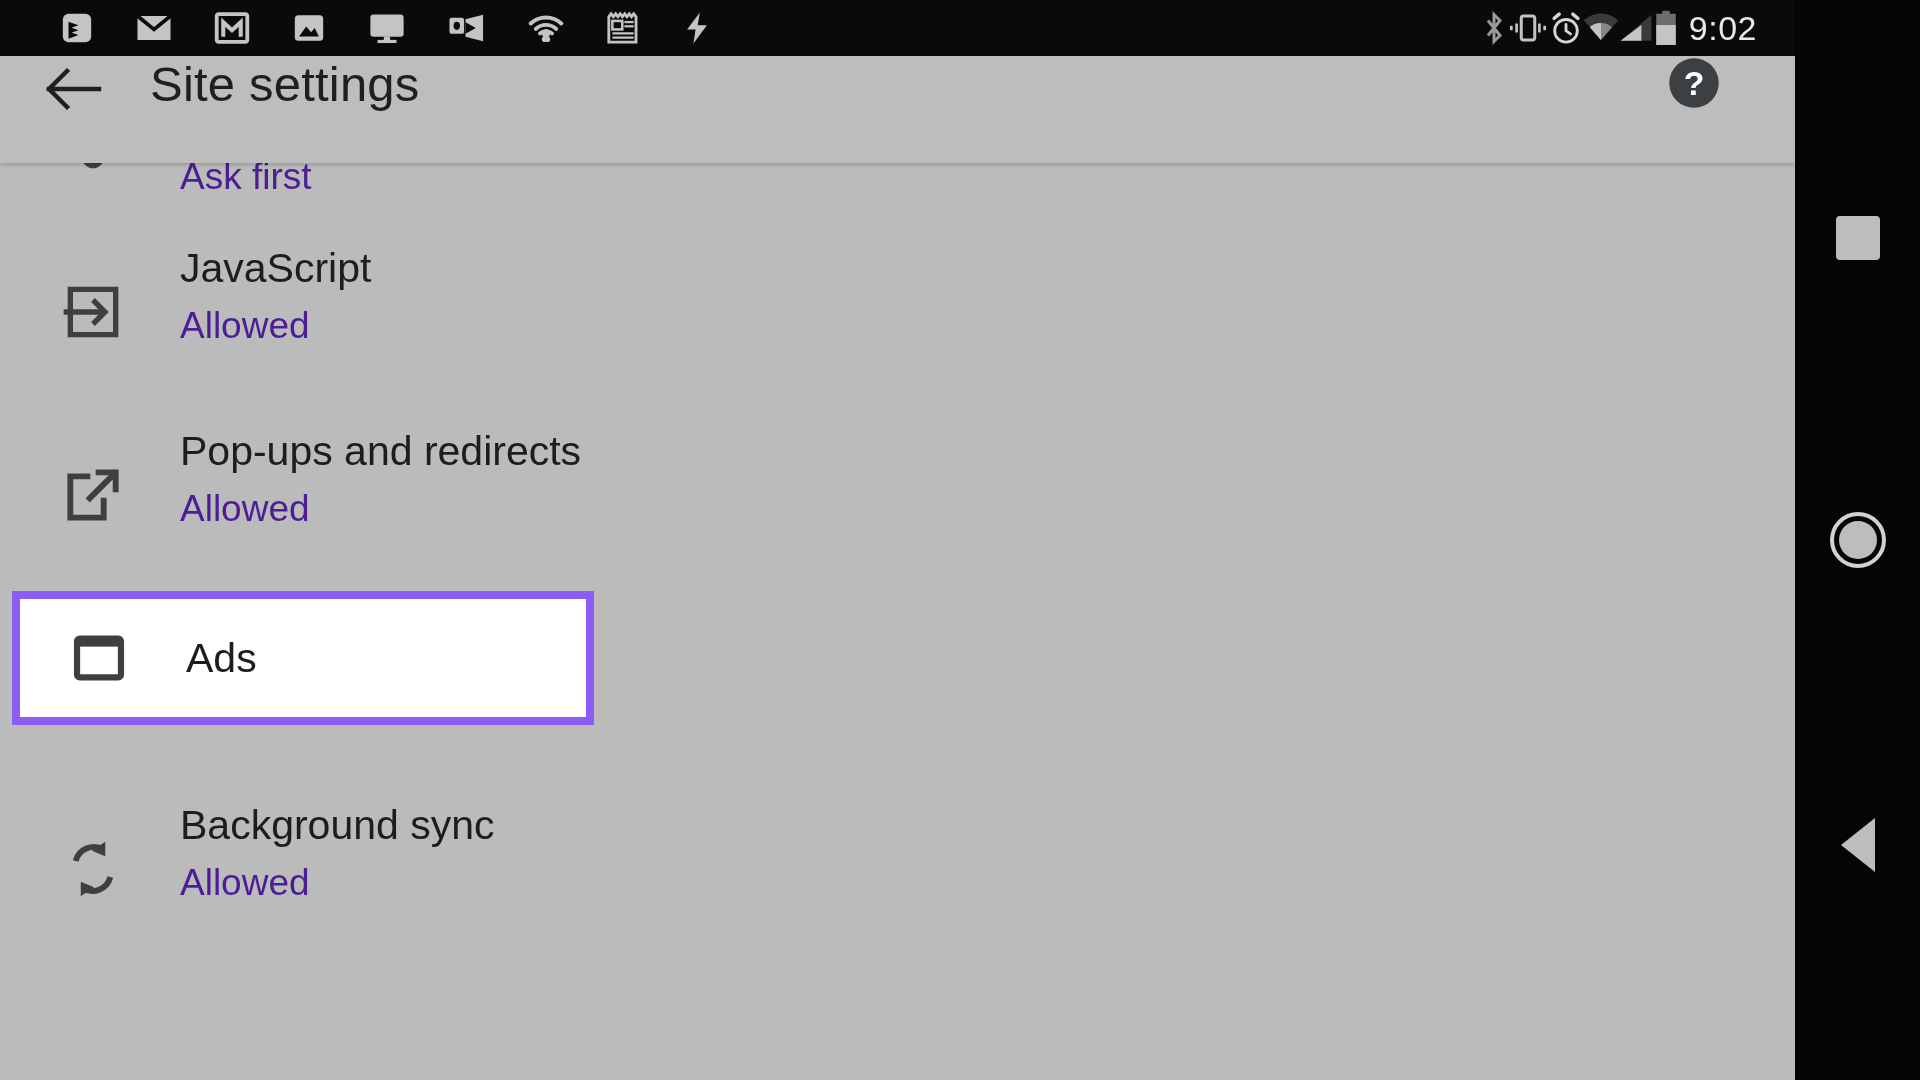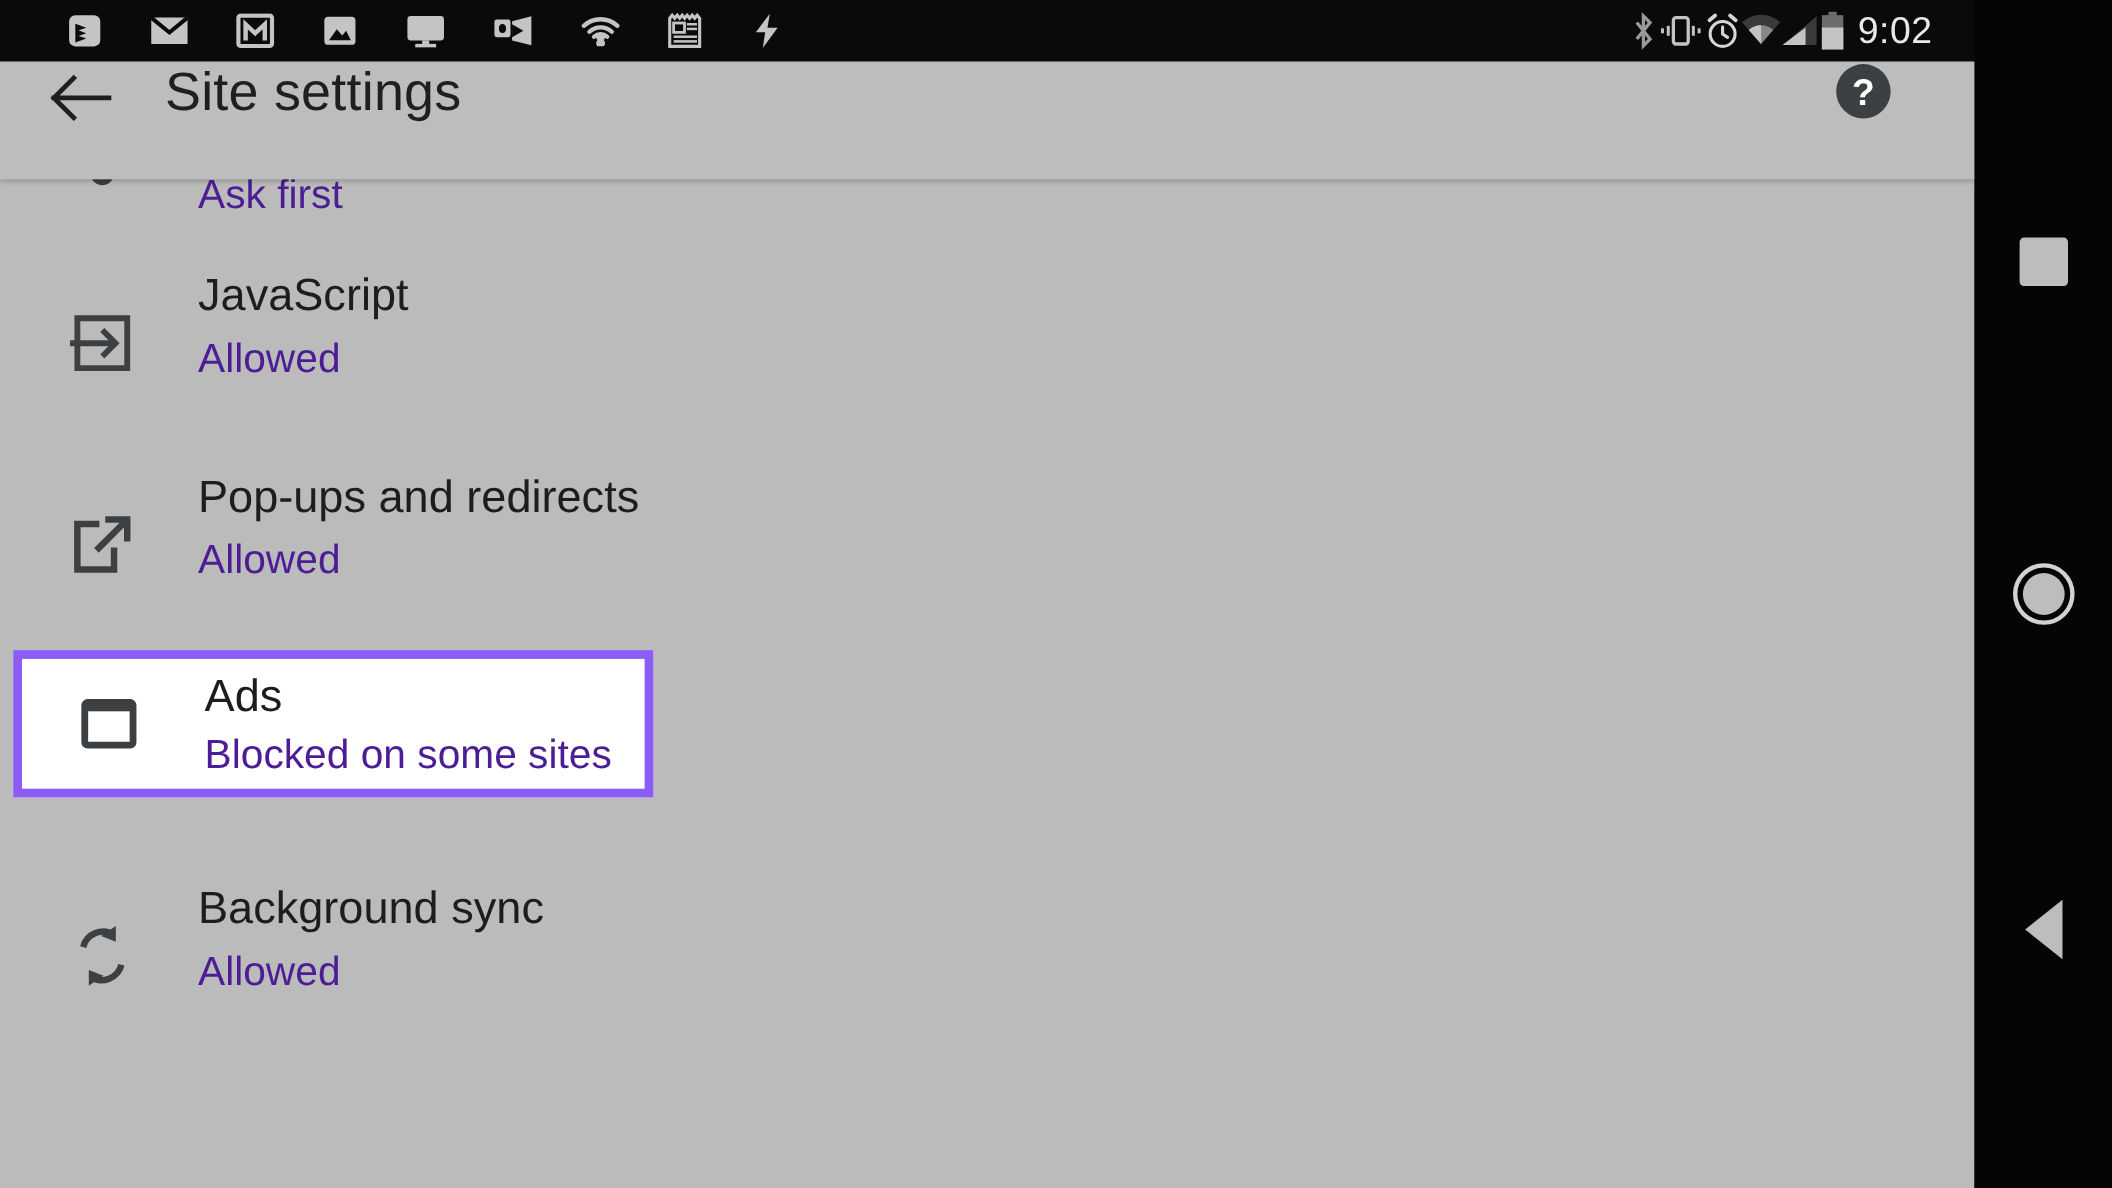--- a/index.html
+++ b/index.html
@@ -388,21 +388,20 @@
 
       <div id="row-ads-highlight">
         <div class="row-icon">
           <svg width="62" height="62" viewBox="0 0 24 24">
             <rect x="3.5" y="4.5" width="17" height="15" rx="1" fill="none" stroke="#3c4043" stroke-width="2.4"></rect>
             <rect x="4" y="5" width="16" height="2.6" fill="#3c4043"></rect>
           </svg>
         </div>
         <div class="row-text">
           <div class="row-title">Ads</div>
-          <div class="row-sub">Blocked on some sites</div>
         </div>
       </div>
 
       <div id="row-bgsync" class="list-row">
         <div class="row-icon">
           <svg width="64" height="64" viewBox="0 0 24 24">
             <path d="M5.5 9 A7 7 0 0 1 16 4.8" fill="none" stroke="#3c4043" stroke-width="2.2" stroke-linecap="butt"></path>
             <path d="M18.5 15 A7 7 0 0 1 8 19.2" fill="none" stroke="#3c4043" stroke-width="2.2" stroke-linecap="butt"></path>
             <path d="M16.6 1.8 L16.6 7.2 L11.6 5.2 Z" fill="#3c4043"></path>
             <path d="M7.4 22.2 L7.4 16.8 L12.4 18.8 Z" fill="#3c4043"></path>

